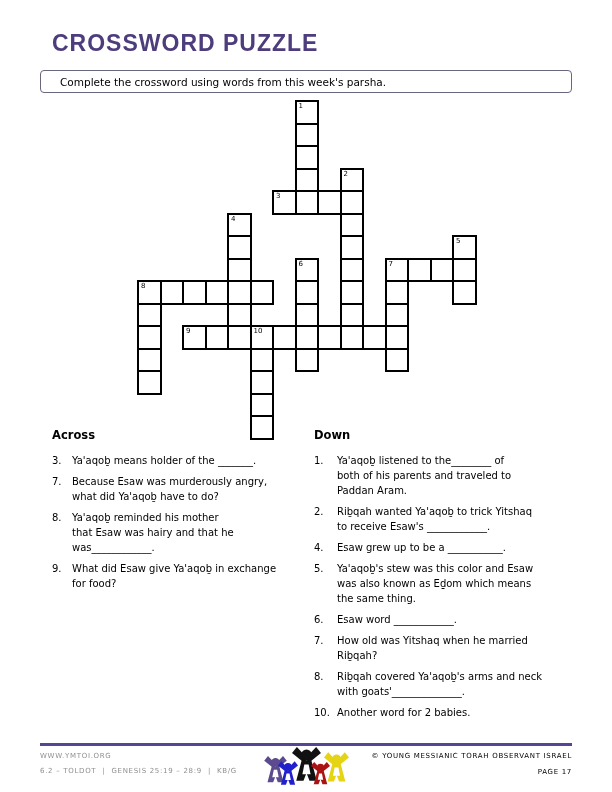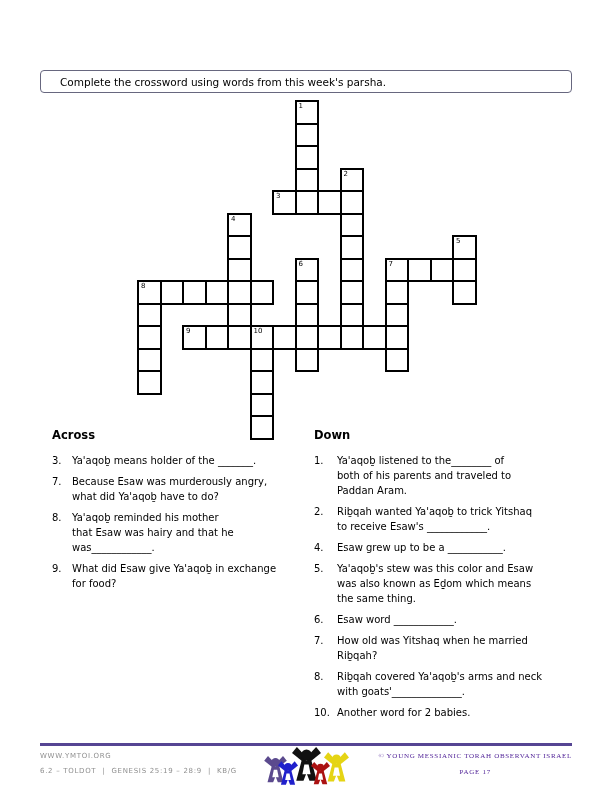--- a/index.html
+++ b/index.html
@@ -46,32 +46,33 @@
   
   .footer-rule{
     position:absolute; left:40px; top:743px; width:532px; height:2.5px;
     background:#564593;
   }
   .footer-left{ position:absolute; left:40px; top:752px; color:#8f8f8f; }
   .footer-left .f-line{ font-size:7px; letter-spacing:0.7px; line-height:9px; }
   .footer-left .f-line + .f-line{ margin-top:6px; }
   .footer-left .sep{ display:inline-block; margin:0 6px; color:#8f8f8f; }
   .footer-right{
-    position:absolute; right:40px; top:752px; color:#4c1d95; text-align:center;font-family:Liberation Serif, serif;
+    position:absolute; right:40px; top:752px; color:#000000; text-align:right;
   }
   .footer-right .f-line{ font-size:7px; letter-spacing:0.7px; line-height:9px; }
   .footer-right .f-line + .f-line{ margin-top:7px; }
   .logo{ position:absolute; left:264px; top:746px; width:88px; height:46px; }
   .logo svg{ position:absolute; }
 </style>
 </head>
 <body>
 
 <div class="page">
 
+  <h1 class="title">CROSSWORD PUZZLE</h1>
 
   <div class="instruction-box">
     <span>Complete the crossword using words from this week's parsha.</span>
   </div>
 
   <div class="grid" id="grid">
       <div class="cell" style="left: 157.5px; top: 0px; width: 24.5px; height: 24.5px; border-color: rgb(0, 0, 0);">
         <span class="num">1</span>
       </div>
       <div class="cell" style="left: 157.5px; top: 22.5px; width: 24.5px; height: 24.5px; border-color: rgb(0, 0, 0);"></div>

